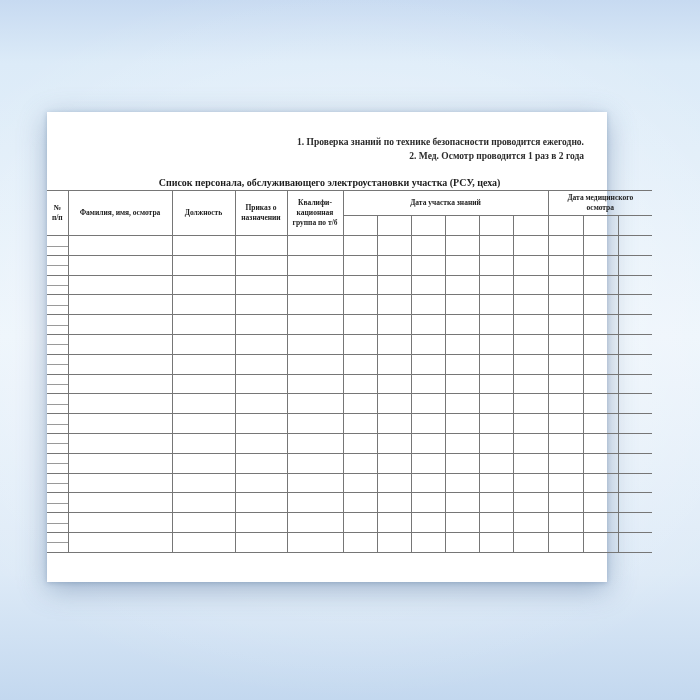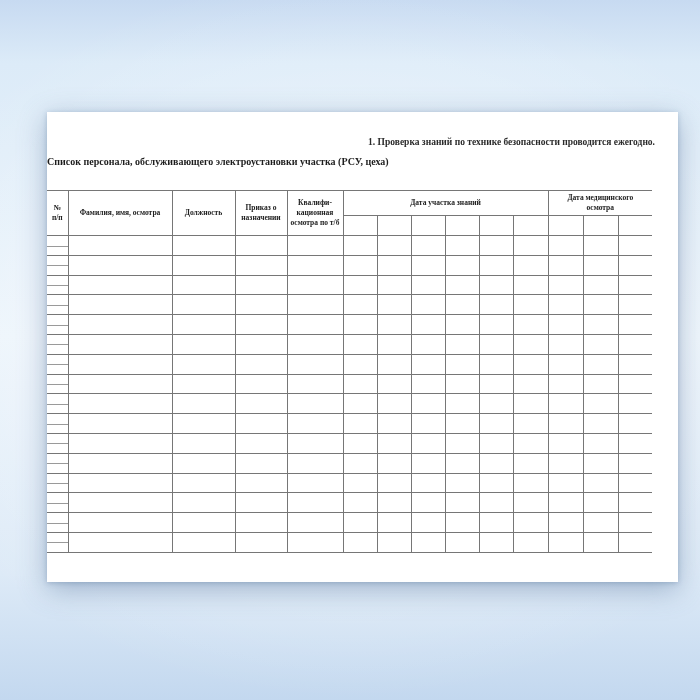--- a/index.html
+++ b/index.html
@@ -10,39 +10,39 @@
   }
   .bg {
     position: absolute; inset: 0;
     background:
       radial-gradient(95% 72% at 50% 48%, rgba(255,255,255,0.6) 0%, rgba(255,255,255,0) 72%),
       linear-gradient(180deg, #c7daf1 0%, #dcebf8 9%, #ecf4fb 48%, #ddeaf7 82%, #c3d8ef 100%);
   }
   .paper {
     position: absolute;
     left: 47px; top: 112px;
-    width: 631px; height: 470px;
+    width: 560px; height: 470px;
     background: #ffffff;
     box-shadow: 0 7px 26px rgba(78,108,150,0.45), 0 1px 5px rgba(78,108,150,0.32);
   }
   .notes {
     position: absolute;
     top: 23px; right: 23px;
     text-align: right;
     font-size: 9.5px;
     font-weight: bold;
     color: #2b2b2b;
     line-height: 14px;
     white-space: nowrap;
   }
   .title {
     position: absolute;
-    top: 44px; left: 0;
+    top: 65px; left: 0;
     width: 565px;
-    text-align: left;
+    text-align: center;
     font-size: 10px;
     font-weight: bold;
     color: #1d1d1d;
   }
   table.form {
     position: absolute;
     left: 0; top: 78px;
     width: 605px;
     border-collapse: collapse;
     table-layout: fixed;
@@ -73,20 +73,21 @@
   }
 </style>
 </head>
 <body>
 
 <div class="bg"></div>
 
 <div class="paper">
   <div class="notes">
     <div>1. Проверка знаний по технике безопасности проводится ежегодно.</div>
+    <div>2. Мед. Осмотр проводится 1 раз в 2 года</div>
   </div>
   <div class="title">Список персонала, обслуживающего электроустановки участка (РСУ, цеха)</div>
   <table class="form">
     <colgroup>
         <col style="width: 21px;">
         <col style="width: 104px;">
         <col style="width: 63px;">
         <col style="width: 52px;">
         <col style="width: 56px;">
         <col style="width: 34px;">
@@ -102,21 +103,21 @@
     <thead>
         <tr class="hrow1">
           <th rowspan="2" class="b-first">№
 п/п</th>
           <th rowspan="2">Фамилия, имя, осмотра</th>
           <th rowspan="2">Должность</th>
           <th rowspan="2">Приказ о
 назначении</th>
           <th rowspan="2">Квалифи-
 кационная
-осмотра по т/б</th>
+группа по т/б</th>
           <th colspan="6">Дата участка знаний</th>
           <th colspan="3" class="b-last">Дата медицинского
 осмотра</th>
         </tr>
         <tr class="hrow2">
           <th></th>
           <th></th>
           <th></th>
           <th></th>
           <th></th>

